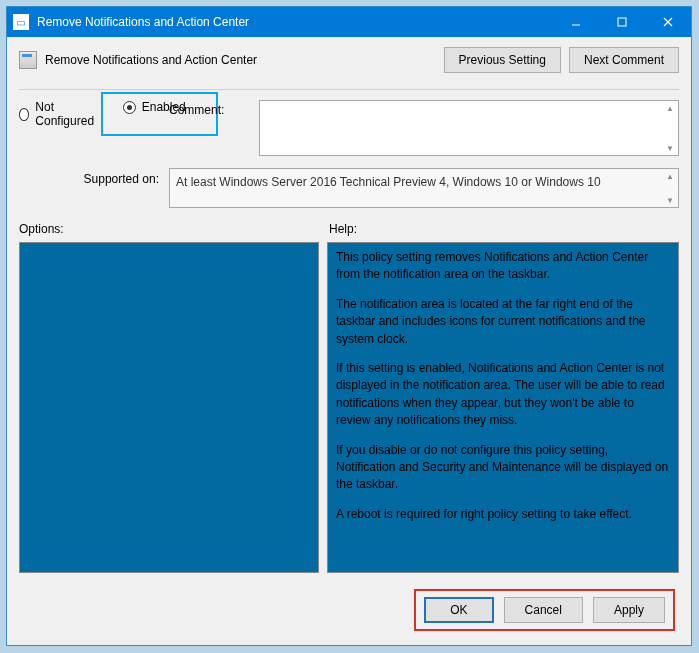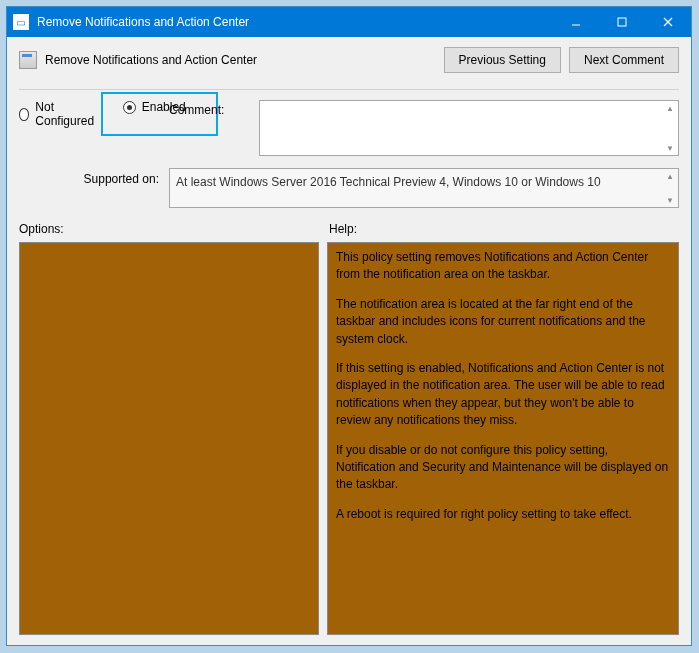--- a/index.html
+++ b/index.html
@@ -122,21 +122,21 @@
     .supported-row { display:flex; margin-top:12px; }
     .supported-label { width: 150px; text-align:right; padding-right:10px; padding-top:4px;}
     .supported-box {
       flex:1; border:1px solid #a7a7a7; background:#f7f7f7;
       min-height:40px; padding:6px 18px 6px 6px; position:relative; color:#333;
     }
     .mid-labels { display:flex; margin-top:14px;align-items:flex-end; }
     .mid-labels .opt { width: 310px; }
     .panes { display:flex; gap:8px; margin-top:6px; flex:1; min-height: 320px;}
     .pane {
-      border:1px solid #888; background:#a16207;
+      border:1px solid #888; background:#0369a1;
       flex:1; padding:6px 8px; font-size:12px; line-height:1.45;
       overflow:hidden;
     }
     .pane.options { width: 300px; flex: 0 0 300px; }
     .pane.help p { margin-bottom: 12px; }
     .footer {
       margin-top:10px;
       display:flex;
       justify-content:flex-end;
       gap:10px;
@@ -237,15 +237,22 @@
       <div class="pane options"></div>
       <div class="pane help">
         <p>This policy setting removes Notifications and Action Center from the notification area on the taskbar.</p>
         <p>The notification area is located at the far right end of the taskbar and includes icons for current notifications and the system clock.</p>
         <p>If this setting is enabled, Notifications and Action Center is not displayed in the notification area. The user will be able to read notifications when they appear, but they won't be able to review any notifications they miss.</p>
         <p>If you disable or do not configure this policy setting, Notification and Security and Maintenance will be displayed on the taskbar.</p>
         <p>A reboot is required for right policy setting to take effect.</p>
       </div>
     </div>
 
+    <div class="footer">
+      <div class="footer-highlight">
+        <button class="btn ok">OK</button>
+        <button class="btn wide">Cancel</button>
+        <button class="btn wide">Apply</button>
+      </div>
+    </div>
 
   </div>
 </div>
 
 </body></html>

